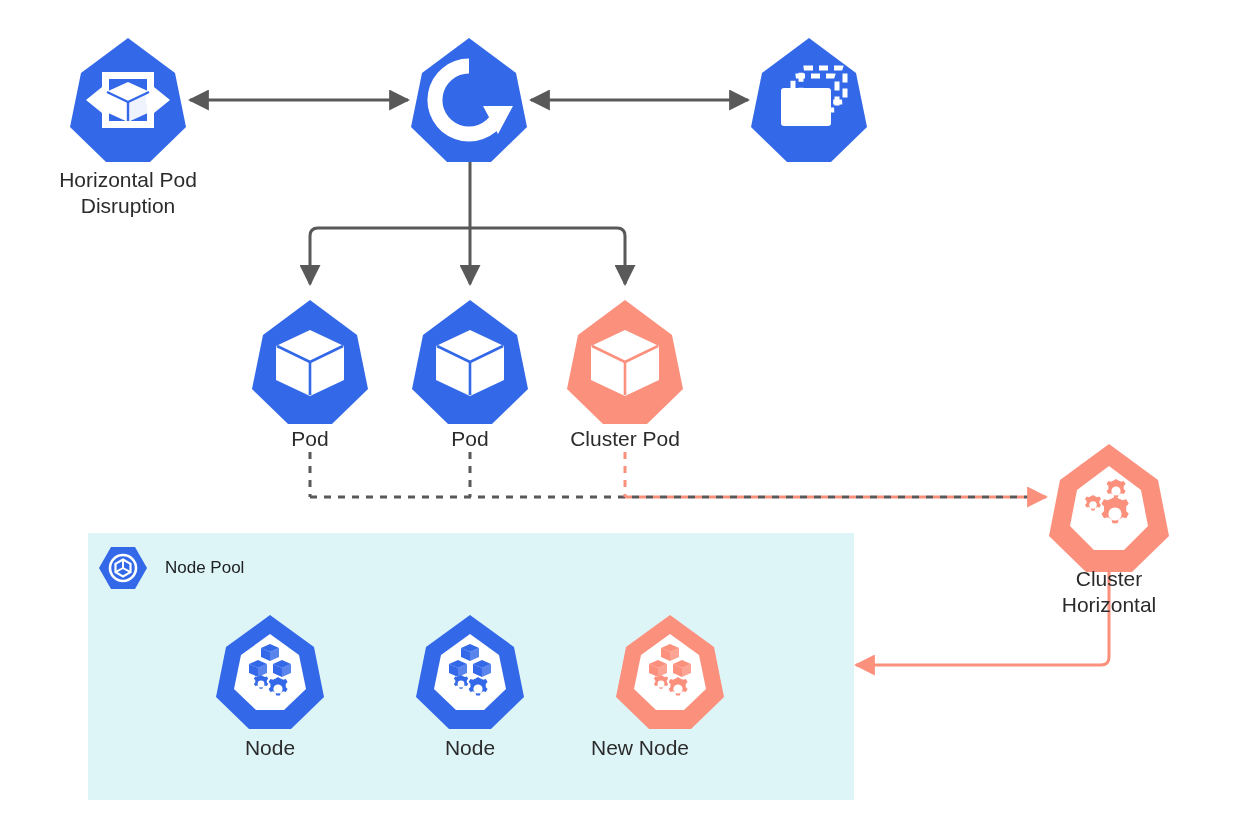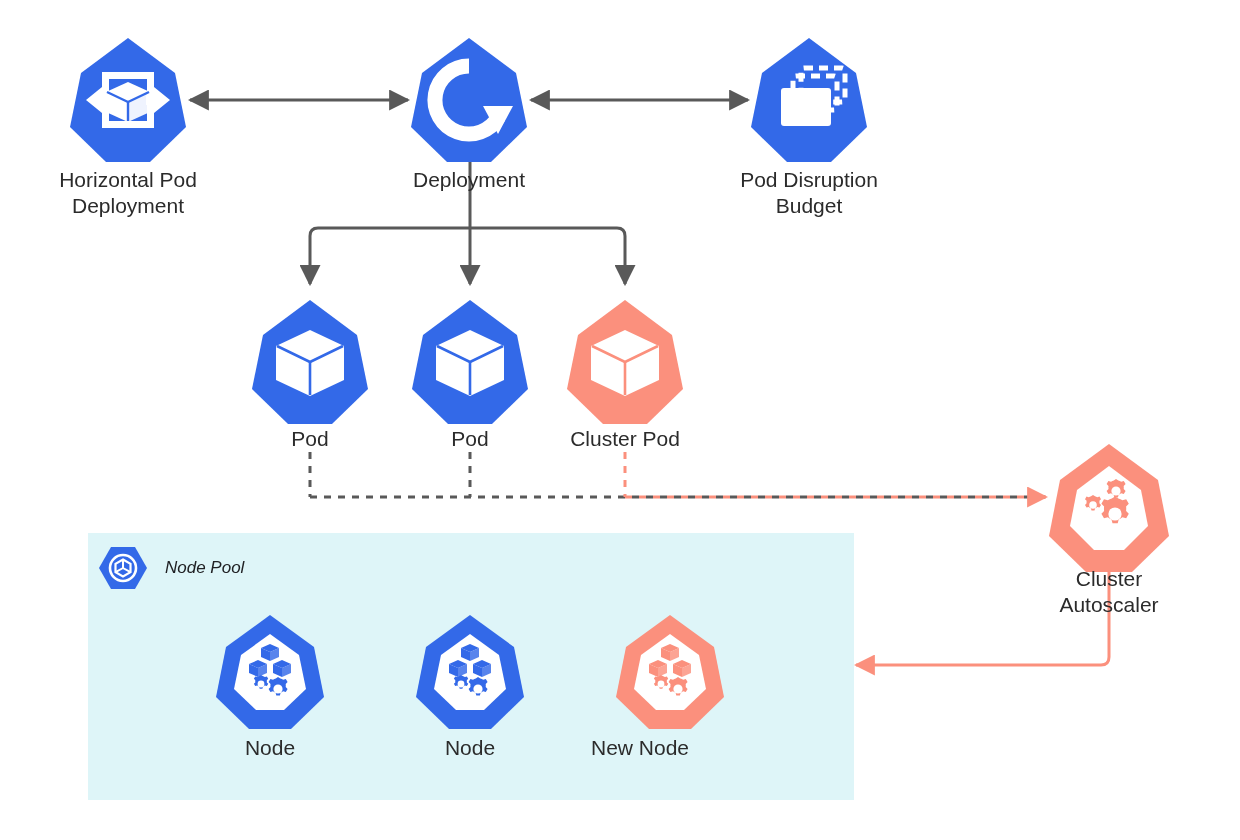--- a/index.html
+++ b/index.html
@@ -34,21 +34,20 @@
     font-family: "Liberation Sans", sans-serif;
     white-space: pre-line;
     pointer-events: none;
   }
   .pool-title {
     position: absolute;
     color: #202124;
     font-size: 17px;
     line-height: 20px;
     font-family: "Liberation Sans", sans-serif;
-    font-style: italic;
   }
 </style>
 </head>
 <body>
 
 <div id="canvas">
 
   <svg id="diagram-svg" viewBox="0 0 1240 840">
     <defs>
       <marker id="arrow-gray" viewBox="0 0 10 10" refX="9" refY="5" markerWidth="7" markerHeight="7" orient="auto-start-reverse">
@@ -326,35 +325,32 @@
 
     <g transform="translate(123,568)">
       <path d="M-12 -21 L12 -21 L24 0 L12 21 L-12 21 L-24 0 Z" fill="#3369E8"></path>
       <circle cx="0" cy="0" r="13" fill="none" stroke="#ffffff" stroke-width="2.6"></circle>
       <path d="M0 -8.5 L7.5 -4.2 L7.5 4.2 L0 8.5 L-7.5 4.2 L-7.5 -4.2 Z" fill="none" stroke="#ffffff" stroke-width="2.2"></path>
       <path d="M0 -8.5 L0 0 L7.5 4.2 M0 0 L-7.5 4.2" fill="none" stroke="#ffffff" stroke-width="2"></path>
     </g>
   </svg>
 
   <div class="node-label" style="left:8px; top:167px; width:240px;">Horizontal Pod
-Deployment</div>
-
-  <div class="node-label" style="left:349px; top:167px; width:240px;">Deployment</div>
-
-  <div class="node-label" style="left:689px; top:167px; width:240px;">Pod Disruption
-Budget</div>
+Disruption</div>
+
+
 
   <div class="node-label" style="left:250px; top:426px; width:120px;">Pod</div>
 
   <div class="node-label" style="left:410px; top:426px; width:120px;">Pod</div>
 
   <div class="node-label" style="left:545px; top:426px; width:160px;">Cluster Pod</div>
 
   <div class="node-label" style="left:1019px; top:566px; width:180px;">Cluster
-Autoscaler</div>
+Horizontal</div>
 
   <div class="node-label" style="left:210px; top:735px; width:120px;">Node</div>
 
   <div class="node-label" style="left:410px; top:735px; width:120px;">Node</div>
 
   <div class="node-label" style="left:560px; top:735px; width:160px;">New Node</div>
 
   <div class="pool-title" style="left:165px; top:558px;">Node Pool</div>
 
 </div>

